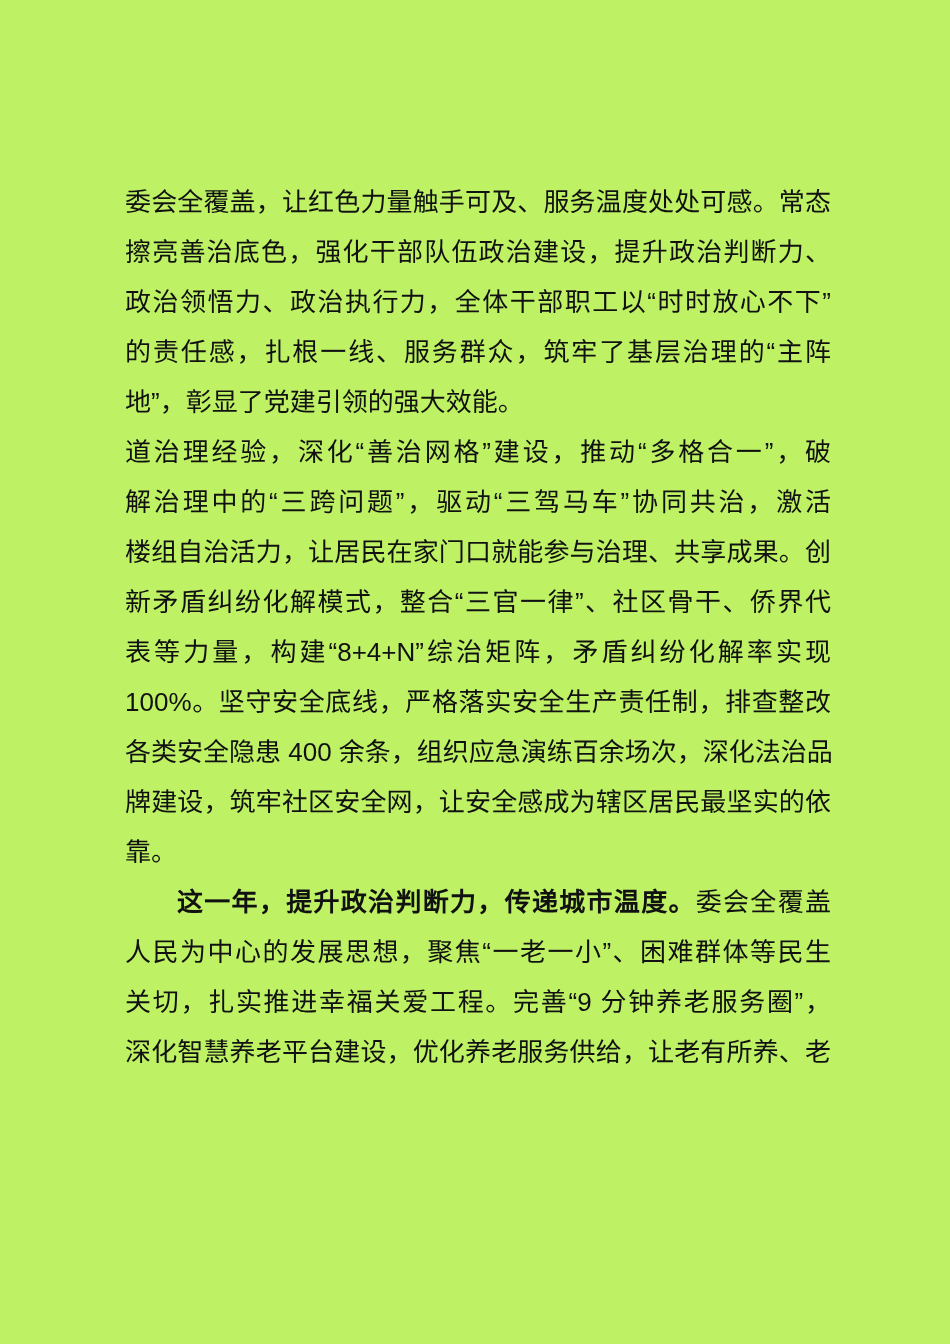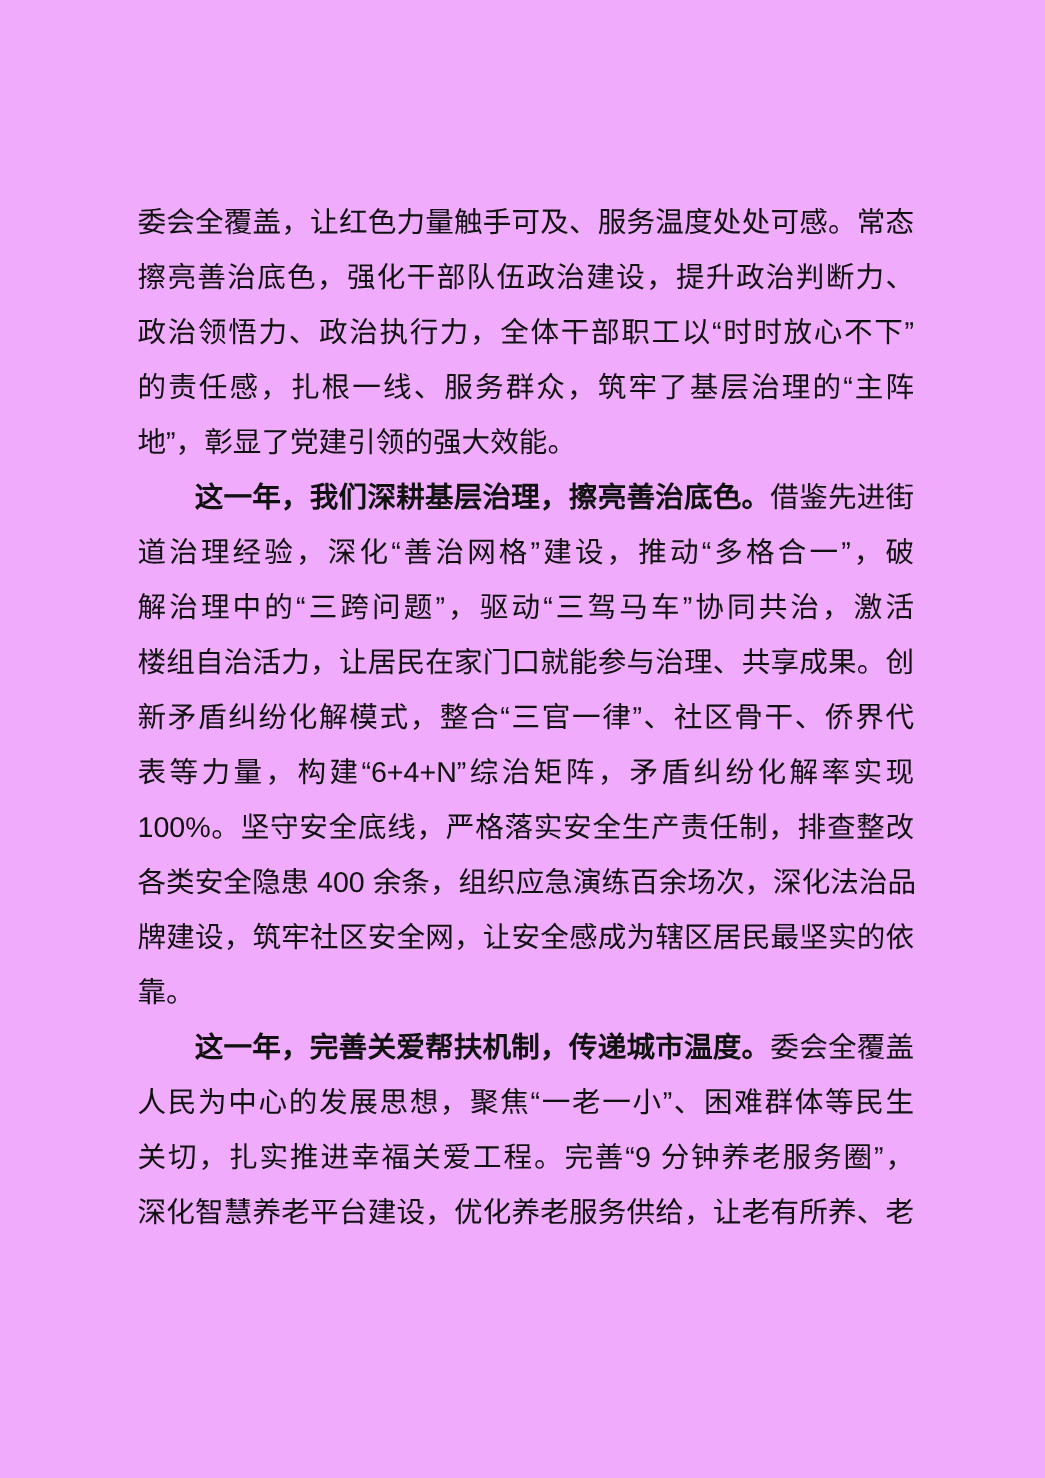--- a/index.html
+++ b/index.html
@@ -13,21 +13,21 @@
     position: relative;
     overflow: hidden;
     font-family: "Liberation Sans", "DejaVu Sans", sans-serif;
   }
   .doc-page {
     position: absolute;
     left: 0;
     top: 0;
     width: 950px;
     height: 1344px;
-    background: #f0abfc;
+    background: #bef264;
   }
   .doc-body {
     position: absolute;
     left: 125px;
     top: 177px;
     width: 706px;
   }
   .line {
     height: 50px;
     line-height: 50px;
@@ -54,30 +54,29 @@
 
 <div class="doc-page">
   <div class="doc-body">
 
     <div class="line"><b class="lead"></b><span>委会全覆盖，让红色力量触手可及、服务温度处处可感。常态</span></div>
     <div class="line"><b class="lead"></b><span>擦亮善治底色，强化干部队伍政治建设，提升政治判断力、</span></div>
     <div class="line"><b class="lead"></b><span>政治领悟力、政治执行力，全体干部职工以“时时放心不下”</span></div>
     <div class="line"><b class="lead"></b><span>的责任感，扎根一线、服务群众，筑牢了基层治理的“主阵</span></div>
     <div class="line para-end"><b class="lead"></b><span>地”，彰显了党建引领的强大效能。</span></div>
 
-    <div class="line para-start"><b class="lead">这一年，我们深耕基层治理，擦亮善治底色。</b><span>借鉴先进街</span></div>
     <div class="line"><b class="lead"></b><span>道治理经验，深化“善治网格”建设，推动“多格合一”，破</span></div>
     <div class="line"><b class="lead"></b><span>解治理中的“三跨问题”，驱动“三驾马车”协同共治，激活</span></div>
     <div class="line"><b class="lead"></b><span>楼组自治活力，让居民在家门口就能参与治理、共享成果。创</span></div>
     <div class="line"><b class="lead"></b><span>新矛盾纠纷化解模式，整合“三官一律”、社区骨干、侨界代</span></div>
-    <div class="line"><b class="lead"></b><span>表等力量，构建“6+4+N”综治矩阵，矛盾纠纷化解率实现</span></div>
+    <div class="line"><b class="lead"></b><span>表等力量，构建“8+4+N”综治矩阵，矛盾纠纷化解率实现</span></div>
     <div class="line"><b class="lead"></b><span>100%。坚守安全底线，严格落实安全生产责任制，排查整改</span></div>
     <div class="line"><b class="lead"></b><span>各类安全隐患 400 余条，组织应急演练百余场次，深化法治品</span></div>
     <div class="line"><b class="lead"></b><span>牌建设，筑牢社区安全网，让安全感成为辖区居民最坚实的依</span></div>
     <div class="line para-end"><b class="lead"></b><span>靠。</span></div>
 
-    <div class="line para-start"><b class="lead">这一年，完善关爱帮扶机制，传递城市温度。</b><span>委会全覆盖</span></div>
+    <div class="line para-start"><b class="lead">这一年，提升政治判断力，传递城市温度。</b><span>委会全覆盖</span></div>
     <div class="line"><b class="lead"></b><span>人民为中心的发展思想，聚焦“一老一小”、困难群体等民生</span></div>
     <div class="line"><b class="lead"></b><span>关切，扎实推进幸福关爱工程。完善“9 分钟养老服务圈”，</span></div>
     <div class="line"><b class="lead"></b><span>深化智慧养老平台建设，优化养老服务供给，让老有所养、老</span></div>
 
   </div>
 </div>
 
 </body></html>

